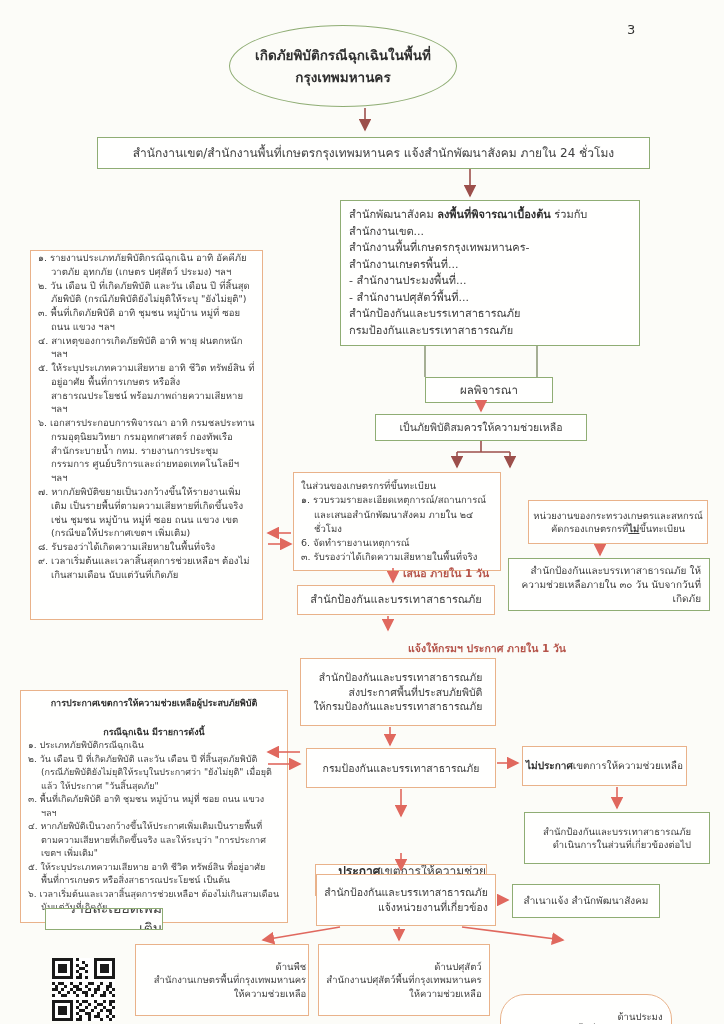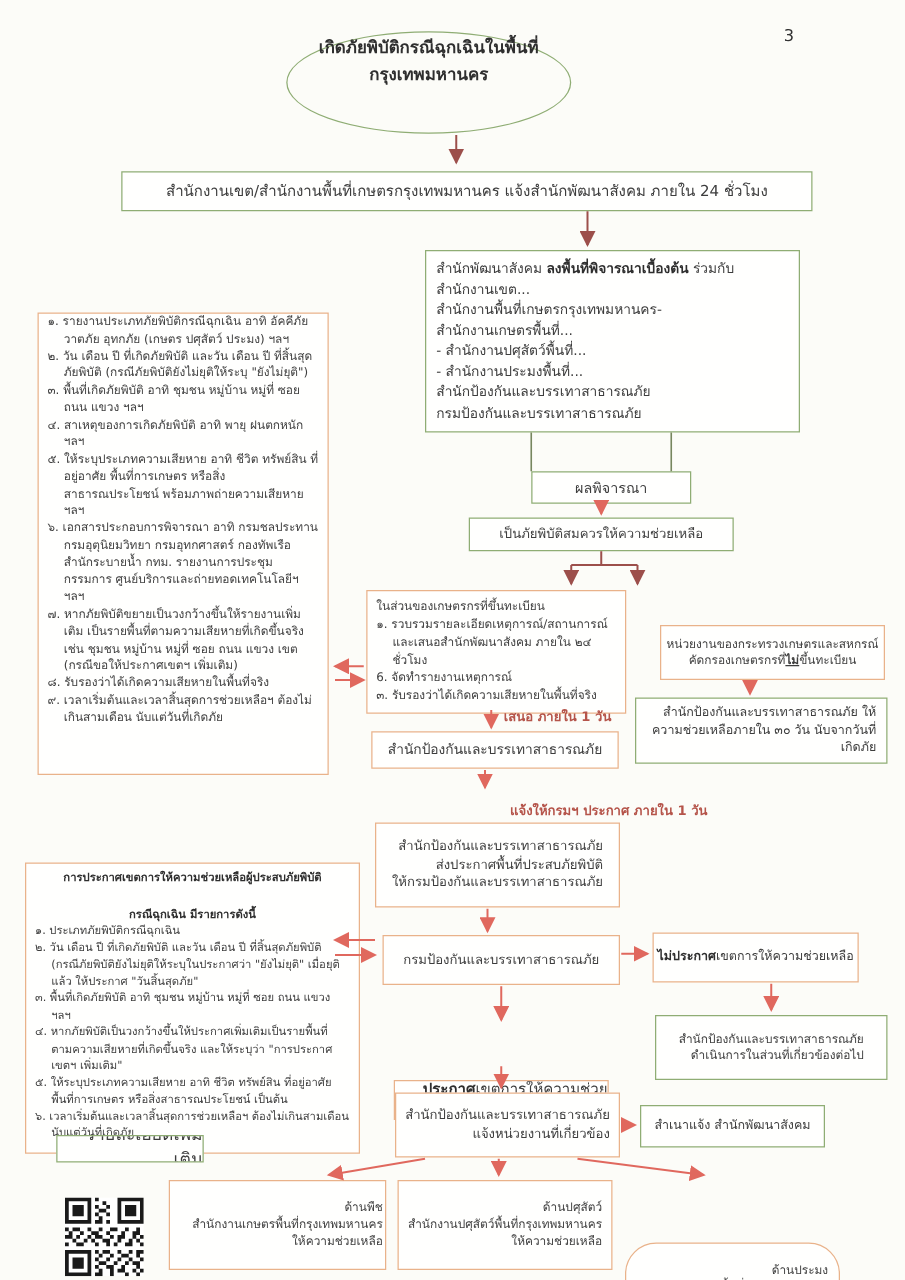--- a/index.html
+++ b/index.html
@@ -3,21 +3,21 @@
 <meta charset="utf-8">
 <style>
   html,body{margin:0;padding:0;background:#e8e8e8;}
   #canvas{position:relative;width:724px;height:1024px;margin:0 auto;background:#fcfcf8;
           font-family:"DejaVu Sans","Liberation Sans",sans-serif;color:#3d3d3d;overflow:hidden;}
   .box{position:absolute;background:#fffffe;border:1.3px solid #999;box-sizing:border-box;overflow:hidden;line-height:1.4;}
   .green{border-color:#8fad74;}
   .orange{border-color:#e9b28a;}
   .center{display:flex;flex-direction:column;align-items:center;justify-content:center;text-align:right;}
   .oval{position:absolute;border:1.5px solid #8fad74;border-radius:50%;background:#fcfcf8;
-        display:flex;flex-direction:column;align-items:center;justify-content:flex-start;text-align:center;
+        display:flex;flex-direction:column;align-items:center;justify-content:center;text-align:center;
         font-weight:bold;font-size:13.5px;color:#2f2f2f;}
   .pagenum{position:absolute;font-size:13px;color:#333;}
   .hang{padding-left:13px;text-indent:-13px;}
   .line{}
   .redlabel{position:absolute;color:#b5544a;font-size:10.5px;font-weight:600;white-space:nowrap;}
   .b{font-weight:bold;color:#2e2e2e;}
   .u{font-weight:bold;text-decoration:underline;}
   svg.overlay{position:absolute;left:0;top:0;pointer-events:none;}
   .smalltxt{font-size:10px;}
 </style>
@@ -36,22 +36,22 @@
   <div class="box green center" style="left:97px;top:137px;width:553px;height:32px;font-size:12px;">
     <div>สำนักงานเขต/สำนักงานพื้นที่เกษตรกรุงเทพมหานคร แจ้งสำนักพัฒนาสังคม ภายใน 24 ชั่วโมง</div>
   </div>
 
   <div class="box green" style="left:340px;top:200px;width:300px;height:146px;font-size:11px;padding:6px 8px;line-height:1.5;">
     <div><span>สำนักพัฒนาสังคม </span><span class="b">ลงพื้นที่พิจารณาเบื้องต้น</span><span> ร่วมกับ</span></div>
     <div>
         <div class="line">สำนักงานเขต...</div>
         <div class="line">สำนักงานพื้นที่เกษตรกรุงเทพมหานคร-</div>
         <div class="line"> สำนักงานเกษตรพื้นที่...</div>
+        <div class="line">- สำนักงานประมงพื้นที่...</div>
         <div class="line">- สำนักงานปศุสัตว์พื้นที่...</div>
-        <div class="line">- สำนักงานประมงพื้นที่...</div>
         <div class="line">สำนักป้องกันและบรรเทาสาธารณภัย</div>
         <div class="line">กรมป้องกันและบรรเทาสาธารณภัย</div>
       </div>
   </div>
 
   <div class="box orange smalltxt" style="left:30px;top:250px;width:233px;height:370px;padding:0 7px;font-size:9.5px;line-height:1.45;">
     <div>
         <div class="hang">๑. รายงานประเภทภัยพิบัติกรณีฉุกเฉิน อาทิ อัคคีภัย วาตภัย อุทกภัย (เกษตร ปศุสัตว์ ประมง) ฯลฯ</div>
         <div class="hang">๒. วัน เดือน ปี ที่เกิดภัยพิบัติ และวัน เดือน ปี ที่สิ้นสุดภัยพิบัติ (กรณีภัยพิบัติยังไม่ยุติให้ระบุ "ยังไม่ยุติ")</div>
         <div class="hang">๓. พื้นที่เกิดภัยพิบัติ อาทิ ชุมชน หมู่บ้าน หมู่ที่ ซอย ถนน แขวง ฯลฯ</div>

